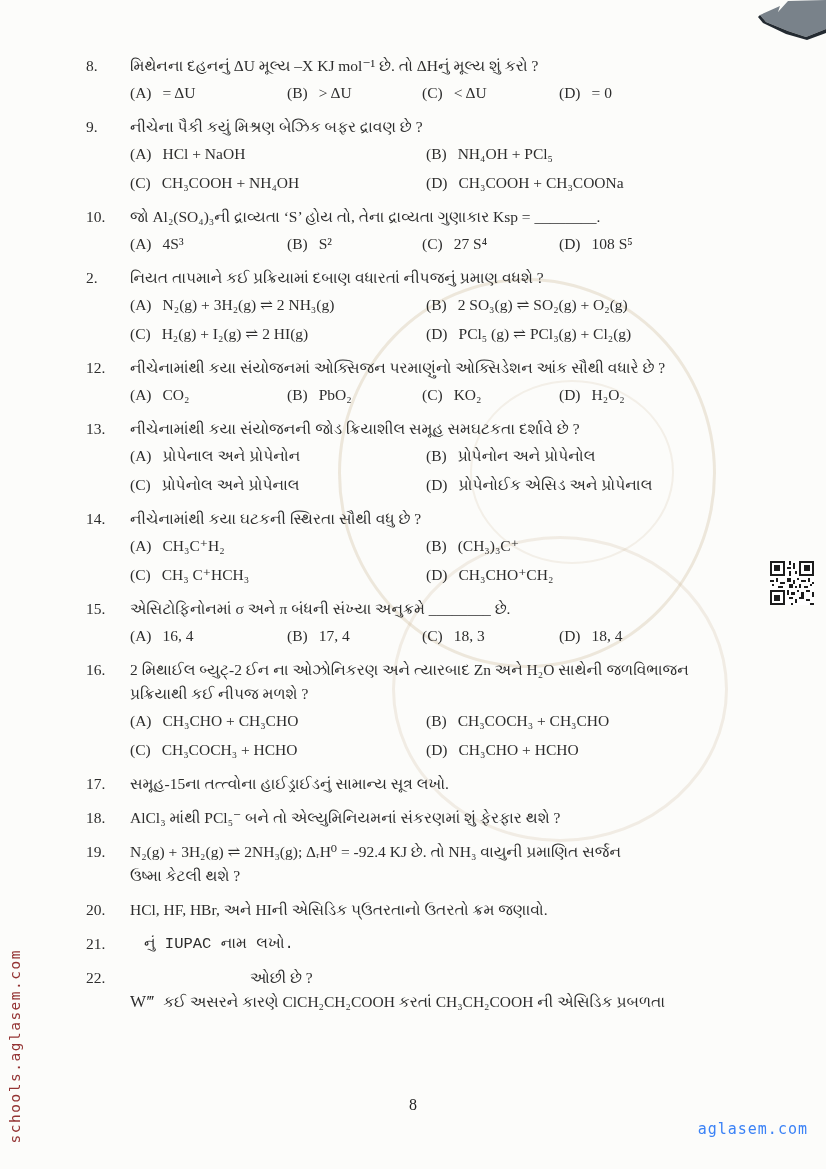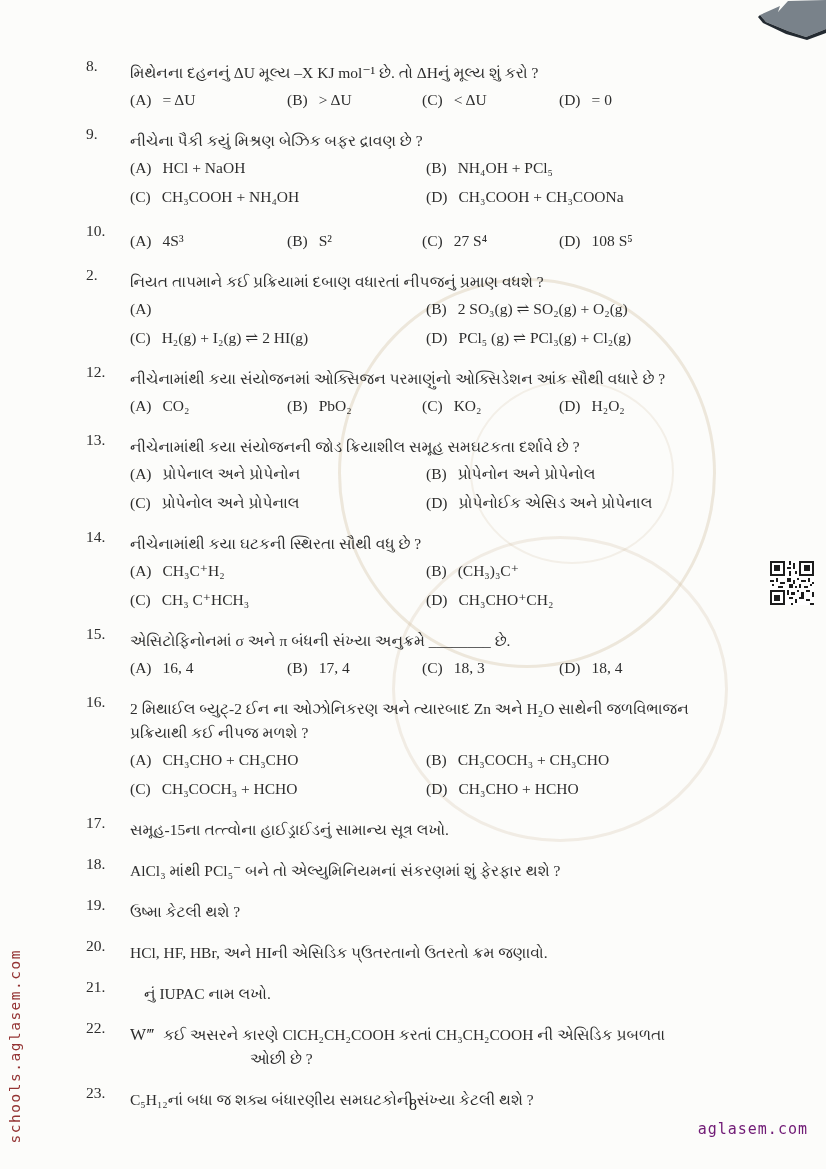--- a/index.html
+++ b/index.html
@@ -10,36 +10,36 @@
   }
   
   .stamp{position:absolute;border-radius:50%;pointer-events:none;}
   .stamp1{left:338px;top:278px;width:372px;height:384px;border:3px solid rgba(203,183,148,.30);}
   .stamp2{left:392px;top:536px;width:330px;height:300px;border:3px solid rgba(203,183,148,.22);}
   .stamp3{left:470px;top:380px;width:200px;height:180px;border:2px solid rgba(203,183,148,.18);}
 
   .content{position:absolute;left:86px;top:54px;width:672px;}
   .q{display:flex;margin-bottom:10px;font-size:15.5px;line-height:24px;}
   .qno{width:44px;flex:none;}
-  .qbody{flex:1;min-width:0;margin-top:7px;}
+  .qbody{flex:1;min-width:0;}
   .qline{white-space:nowrap;}
   .qline.indent2{margin-left:120px;}
-  .qline.indent-sm{text-indent:14px;}
+  .qline.indent-sm{text-indent:14px;font-family:Liberation Mono, monospace;}
   .opts{display:grid;margin-top:3px;row-gap:5px;}
   .opts.four{grid-template-columns:157px 135px 137px 1fr;}
   .opts.two{grid-template-columns:296px 1fr;}
   .opt{display:flex;gap:11px;white-space:nowrap;}
   .olab{flex:none;}
   .wglyph{font-size:17px;letter-spacing:1px;margin-right:8px;}
 
   .page-num{position:absolute;top:1096px;left:0;width:100%;text-align:center;
     font-size:16px;color:#222;}
   .footer-site{position:absolute;top:1120px;right:18px;
     font-family:"DejaVu Sans Mono","Liberation Mono",monospace;
-    font-size:15px;color:#701a75;letter-spacing:1px;}
+    font-size:15px;color:#3b82f6;letter-spacing:1px;}
   .side-text{position:absolute;left:7px;bottom:26px;
     writing-mode:vertical-rl;transform:rotate(180deg);
     font-family:"DejaVu Sans Mono","Liberation Mono",monospace;
     font-size:14.5px;color:#943434;letter-spacing:1.5px;}
 
   .corner-fold{position:absolute;top:0;right:0;width:80px;height:46px;}
   .qr{position:absolute;left:770px;top:560px;width:44px;height:46px;}
 </style>
 </head>
 <body>
@@ -151,20 +151,21 @@
               <span class="olab">(D)</span>
               <span class="otxt">CH₃COOH + CH₃COONa</span>
             </span>
         </div>
       </div>
     </div>
 
     <div class="q">
       <span class="qno">10.</span>
       <div class="qbody">
+        <div class="qline">જો Al₂(SO₄)₃ની દ્રાવ્યતા ‘S’ હોય તો, તેના દ્રાવ્યતા ગુણાકાર Ksp = ________.</div>
         <div class="opts four">
           <span class="opt">
               <span class="olab">(A)</span>
               <span class="otxt">4S³</span>
             </span>
           <span class="opt">
               <span class="olab">(B)</span>
               <span class="otxt">S²</span>
             </span>
           <span class="opt">
@@ -179,20 +180,21 @@
       </div>
     </div>
 
     <div class="q">
       <span class="qno">2.</span>
       <div class="qbody">
         <div class="qline">નિયત તાપમાને કઈ પ્રક્રિયામાં દબાણ વધારતાં નીપજનું પ્રમાણ વધશે ?</div>
         <div class="opts two">
           <span class="opt">
               <span class="olab">(A)</span>
+              <span class="otxt">N₂(g) + 3H₂(g) ⇌ 2 NH₃(g)</span>
             </span>
           <span class="opt">
               <span class="olab">(B)</span>
               <span class="otxt">2 SO₃(g) ⇌ SO₂(g) + O₂(g)</span>
             </span>
           <span class="opt">
               <span class="olab">(C)</span>
               <span class="otxt">H₂(g) + I₂(g) ⇌ 2 HI(g)</span>
             </span>
           <span class="opt">
@@ -339,20 +341,21 @@
     <div class="q">
       <span class="qno">18.</span>
       <div class="qbody">
         <div class="qline">AlCl₃ માંથી PCl₅⁻ બને તો એલ્યુમિનિયમનાં સંકરણમાં શું ફેરફાર થશે ?</div>
       </div>
     </div>
 
     <div class="q">
       <span class="qno">19.</span>
       <div class="qbody">
+        <div class="qline">N₂(g) + 3H₂(g) ⇌ 2NH₃(g); ΔᵣH⁰ = -92.4 KJ છે. તો NH₃ વાયુની પ્રમાણિત સર્જન</div>
         <div class="qline">ઉષ્મા કેટલી થશે ?</div>
       </div>
     </div>
 
     <div class="q">
       <span class="qno">20.</span>
       <div class="qbody">
         <div class="qline">HCl, HF, HBr, અને HIની એસિડિક પ્ઉતરતાનો ઉતરતો ક્રમ જણાવો.</div>
       </div>
     </div>
@@ -360,31 +363,25 @@
     <div class="q">
       <span class="qno">21.</span>
       <div class="qbody">
         <div class="qline indent-sm">નું IUPAC નામ લખો.</div>
       </div>
     </div>
 
     <div class="q">
       <span class="qno">22.</span>
       <div class="qbody">
+        <div class="qline indent2">ઓછી છે ?</div>
         <div class="qline"><span class="wglyph">W‴</span><span>કઈ અસરને કારણે ClCH₂CH₂COOH કરતાં CH₃CH₂COOH ની એસિડિક પ્રબળતા</span></div>
-        <div class="qline indent2">ઓછી છે ?</div>
-      </div>
-    </div>
-
-    <div class="q">
-      <span class="qno">23.</span>
-      <div class="qbody">
-        <div class="qline">C₅H₁₂નાં બધા જ શક્ય બંધારણીય સમઘટકોની સંખ્યા કેટલી થશે ?</div>
-      </div>
-    </div>
+      </div>
+    </div>
+
 
 
   </div>
 
   <div class="page-num">8</div>
   <div class="footer-site">aglasem.com</div>
   <div class="side-text">schools.aglasem.com</div>
 
 </div>
 

